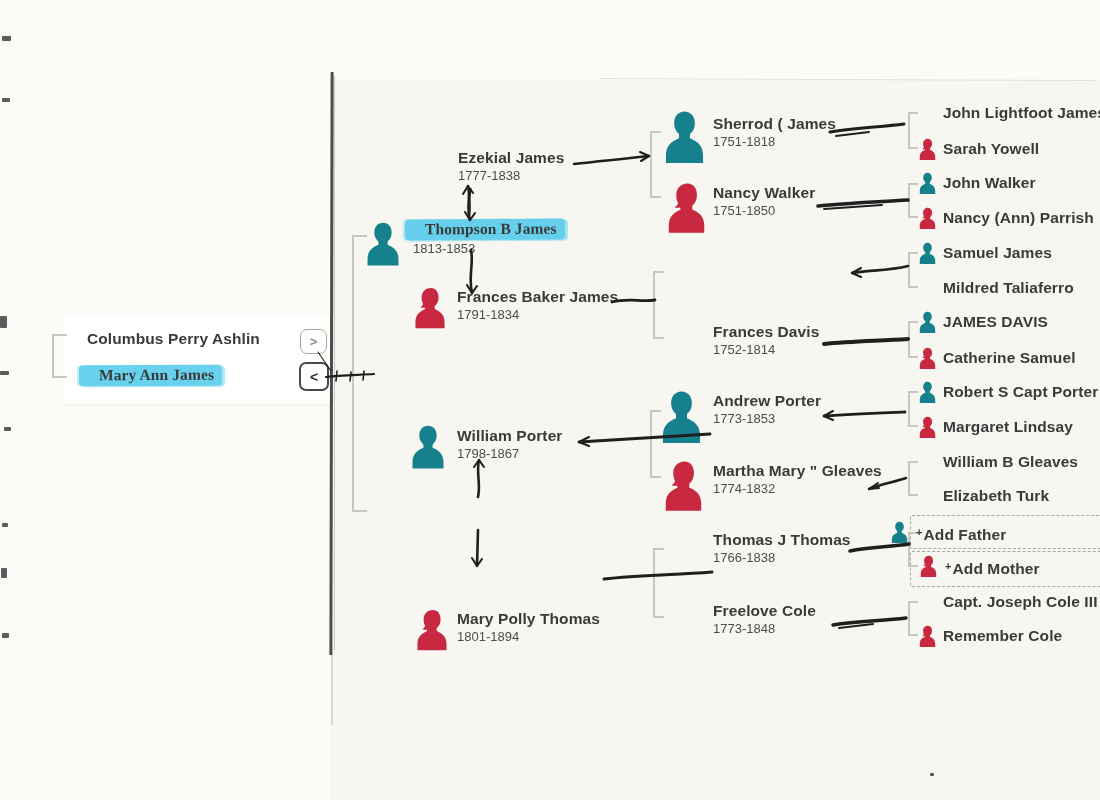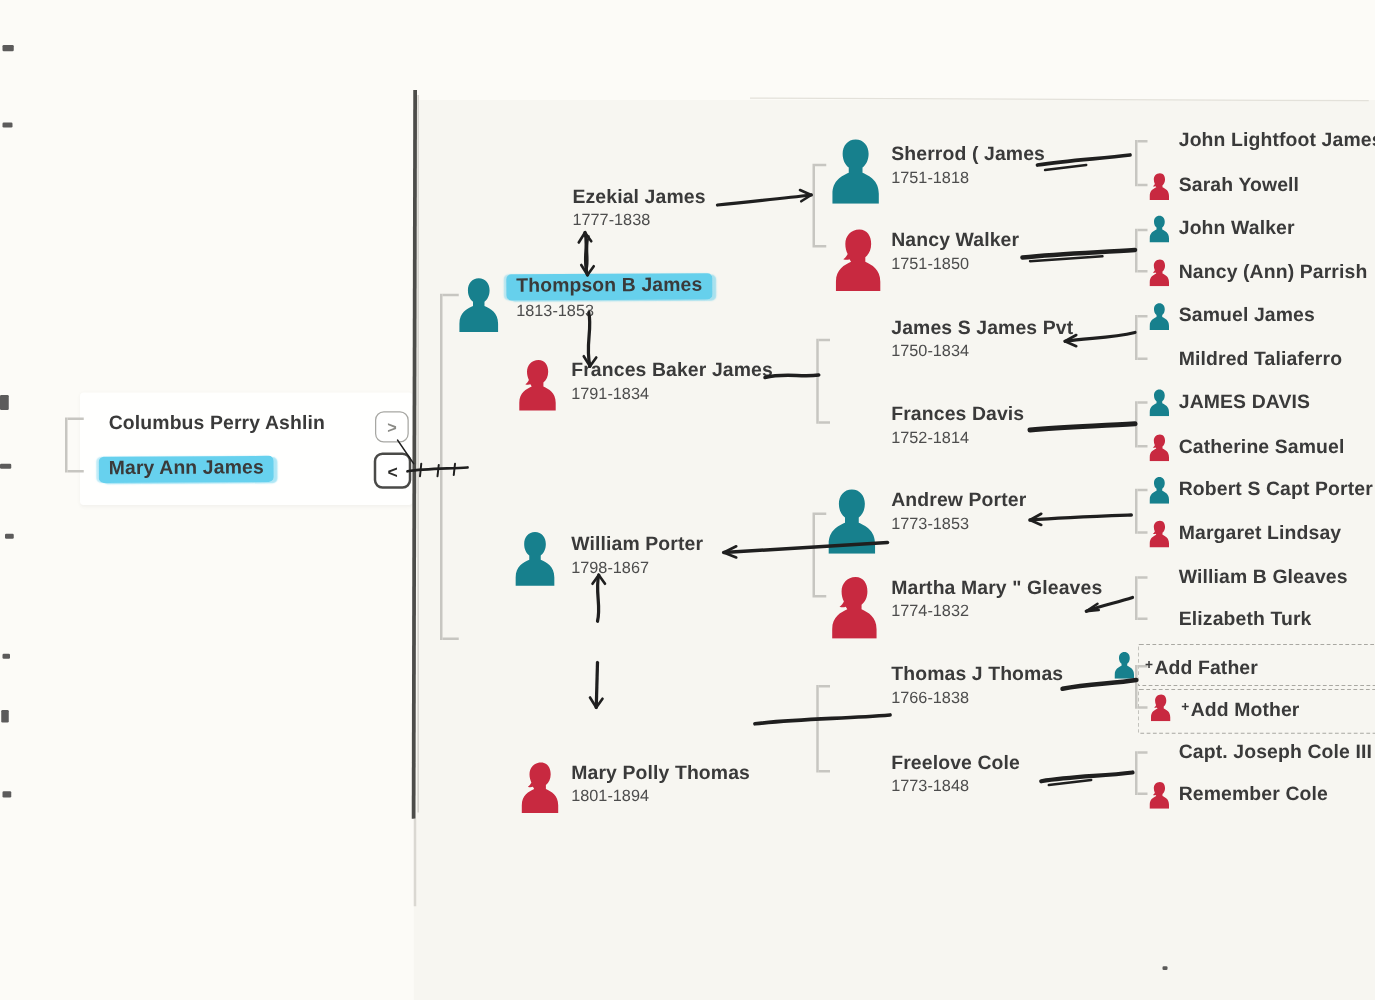--- a/index.html
+++ b/index.html
@@ -7,22 +7,22 @@
         font-family:"Liberation Sans",sans-serif;-webkit-font-smoothing:antialiased;}
   .tree-panel{position:absolute;left:331px;top:80px;width:769px;height:720px;background:#f7f6f1;}
   .topline{position:absolute;left:600px;top:79px;width:495px;height:1px;background:#e3e1da;transform:rotate(.25deg);}
   .fold-line{position:absolute;left:330px;top:72px;width:2.5px;height:583px;background:#2e2e2c;opacity:.85;transform:rotate(.12deg);z-index:4;}
   .fold-echo{position:absolute;left:334px;top:76px;width:1px;height:574px;background:#cbc9c3;z-index:4;}
   .fold-tail{position:absolute;left:331px;top:655px;width:2px;height:70px;background:#dad8d2;z-index:4;}
   .left-card{position:absolute;left:64px;top:314px;width:266px;height:90px;background:#fffffe;border-radius:3px;box-shadow:0 1px 3px rgba(60,60,50,.05);z-index:1;}
   .person{position:absolute;z-index:3;cursor:pointer;}
   .pname{font-weight:700;font-size:15.5px;color:#3a3a3a;white-space:nowrap;letter-spacing:.1px;line-height:18px;}
   .pdates{font-size:13px;color:#4d4d4d;white-space:nowrap;margin-top:1px;line-height:15px;}
-  .hl{background:rgba(70,199,234,.82);padding:1px 8px 2px 8px;margin-left:-8px;border-radius:4px;
-      box-shadow:3px 1px 1px rgba(70,199,234,.45),-2px 0 1px rgba(70,199,234,.35);display:inline-block;transform:rotate(-.3deg);}
+  .hl{background:rgba(70,199,234,.82);padding:1px 8px 2px 20px;margin-left:-8px;border-radius:4px;
+      box-shadow:3px 1px 1px rgba(70,199,234,.45),-2px 0 1px rgba(70,199,234,.35);display:inline-block;transform:rotate(-.3deg);font-family:Liberation Serif, serif;}
   .bust{position:absolute;display:block;}
   .bracket{position:absolute;border-left:2px solid #c7c6c1;z-index:2;}
   .bracket::before,.bracket::after{content:"";position:absolute;left:0;width:100%;height:2px;background:#c7c6c1;}
   .bracket::before{top:0;} .bracket::after{bottom:0;}
   .dashed-box{position:absolute;border:1.5px dashed #a9a8a2;border-radius:2px;z-index:1;background:transparent;}
   .navbtn{position:absolute;display:flex;align-items:center;justify-content:center;background:#ffffff;border-radius:7px;
           font-weight:700;z-index:5;cursor:pointer;user-select:none;}
   .navbtn.fwd{left:300px;top:329px;width:25px;height:23px;border:1.5px solid #a7a7a3;color:#8a8a86;font-size:13px;}
   .navbtn.back{left:299px;top:362px;width:26px;height:25px;border:2px solid #4a4a48;color:#2d2d2b;font-size:14px;}
   .ink{position:absolute;left:0;top:0;z-index:6;pointer-events:none;}
@@ -132,24 +132,20 @@
       <div class="pname"><span>Sherrod ( James</span></div>
       <div class="pdates">1751-1818</div>
     </div>
     <div class="person" style="left: 713px; top: 184px;">
       <span class="bust" style="left: -46px; top: -2px; width: 39px; height: 51px;"><svg viewBox="0 0 40 52" width="100%" height="100%">
           <path d="M21 1.5 C14 1.5 9.5 6.8 9.5 13.4 C9.5 16.4 10.2 19.3 11.4 21.6 C10.6 23.4 9.3 24.9 7.8 25.8 C9.5 26.6 11.4 26.5 12.9 25.9 L14.2 28 C8.9 30.5 1.8 34 1.8 44.4 L1.8 52 L38.2 52 L38.2 44.4 C38.2 34 31.2 30.5 25.9 28 L25.9 24.2 C28.9 21.9 30.7 18 30.7 13.4 C30.7 6.8 27.5 1.5 21 1.5 Z" fill="#c82940"></path>
         </svg></span>
       <div class="pname"><span>Nancy Walker</span></div>
       <div class="pdates">1751-1850</div>
     </div>
-    <div class="person" style="left: 713px; top: 254px;">
-      <div class="pname"><span>James S James Pvt</span></div>
-      <div class="pdates">1750-1834</div>
-    </div>
     <div class="person" style="left: 713px; top: 323px;">
       <div class="pname"><span>Frances Davis</span></div>
       <div class="pdates">1752-1814</div>
     </div>
     <div class="person" style="left: 713px; top: 392px;">
       <span class="bust" style="left: -52px; top: -2px; width: 41px; height: 53px;"><svg viewBox="0 0 40 52" width="100%" height="100%">
           <path d="M20 1.5 C13.8 1.5 9.8 6.4 9.8 12.8 C9.8 17.6 11.7 21.5 14.6 23.6 L14.6 27.6 C9.2 30.1 1.8 33.6 1.8 44.2 L1.8 52 L38.2 52 L38.2 44.2 C38.2 33.6 30.8 30.1 25.4 27.6 L25.4 23.6 C28.3 21.5 30.2 17.6 30.2 12.8 C30.2 6.4 26.2 1.5 20 1.5 Z" fill="#17808d"></path>
         </svg></span>
       <div class="pname"><span>Andrew Porter</span></div>
       <div class="pdates">1773-1853</div>

